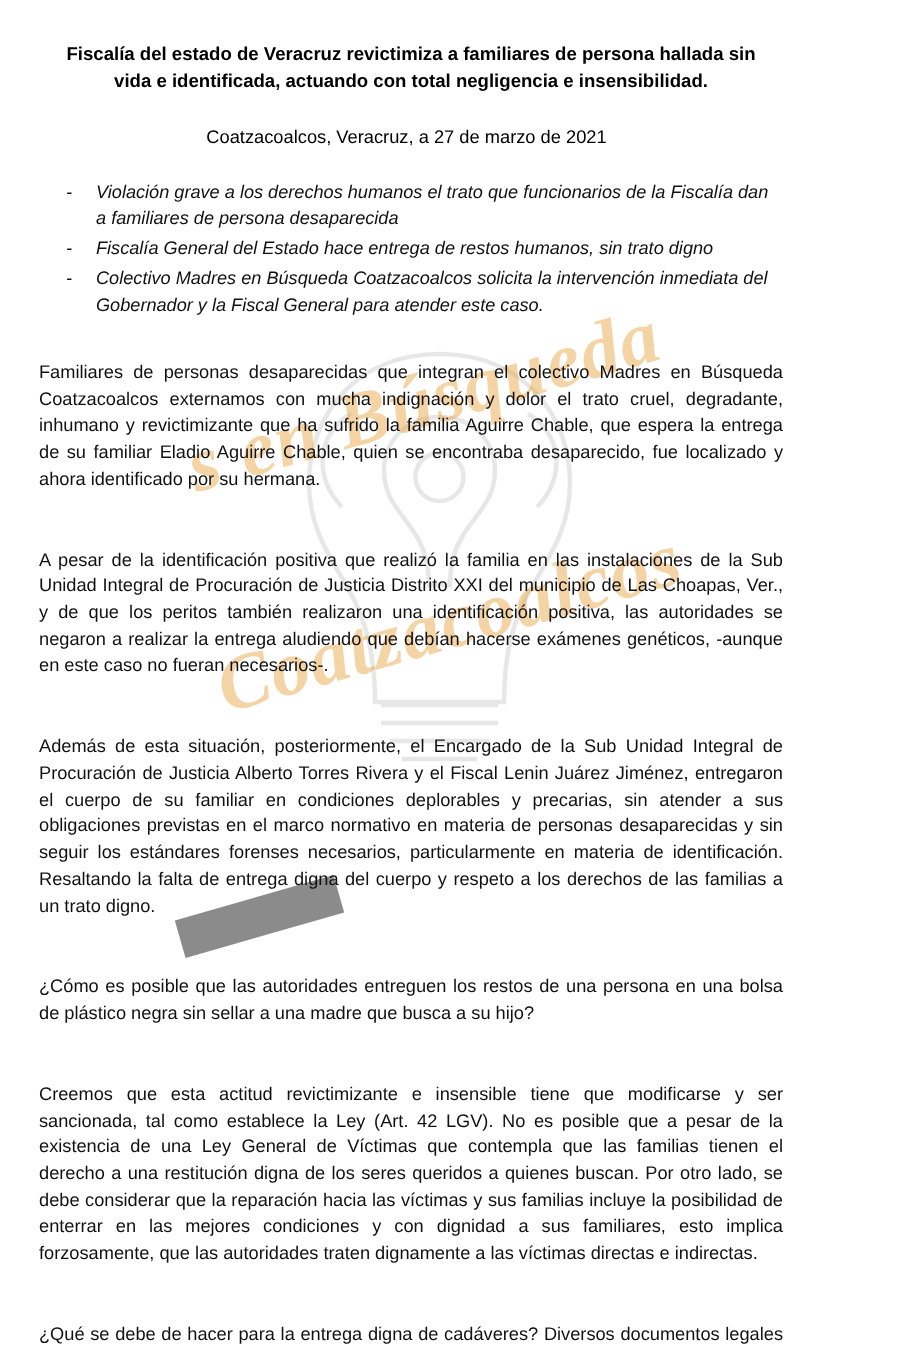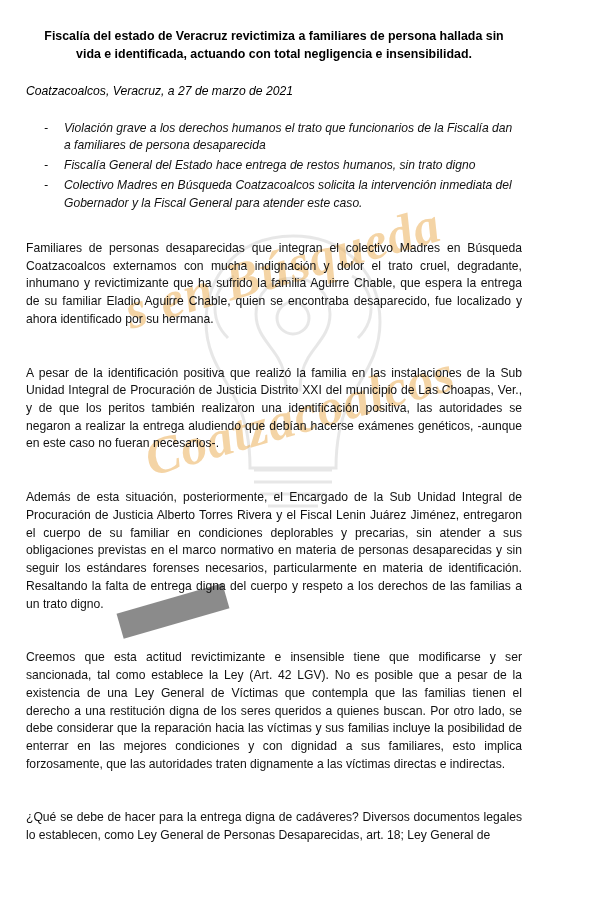--- a/index.html
+++ b/index.html
@@ -82,25 +82,24 @@
     font-size: 12.4px;
     font-weight: bold;
     text-align: center;
     line-height: 1.45;
     margin: 0 14px 0 14px;
     color: #000;
   }
 
   .place-date {
     margin-top: 20px;
-    text-align: left;
+    text-align: center;
     font-size: 12.2px;
     padding-right: 6px;
     color: #000;
-    font-style: italic;
   }
 
   .bullets {
     margin: 22px 0 0 0;
     padding: 0;
     list-style: none;
   }
   .bullets li {
     position: relative;
     font-style: italic;
@@ -155,16 +154,17 @@
 
   <ul class="bullets">
     <li>Violación grave a los derechos humanos el trato que funcionarios de la Fiscalía dan a familiares de persona desaparecida</li>
     <li>Fiscalía General del Estado hace entrega de restos humanos, sin trato digno</li>
     <li>Colectivo Madres en Búsqueda Coatzacoalcos solicita la intervención inmediata del Gobernador y la Fiscal General para atender este caso.</li>
   </ul>
 
   <p class="body-block first">Familiares de personas desaparecidas que integran el colectivo Madres en Búsqueda Coatzacoalcos externamos con mucha indignación y dolor el trato cruel, degradante, inhumano y revictimizante que ha sufrido la familia Aguirre Chable, que espera la entrega de su familiar Eladio Aguirre Chable, quien se encontraba desaparecido,  fue localizado y ahora identificado por su hermana.</p>
   <p class="body-block">A pesar de la identificación positiva que realizó la familia en las instalaciones de la Sub Unidad Integral de Procuración de Justicia Distrito XXI del municipio de Las Choapas, Ver., y de que los peritos también realizaron una identificación positiva, las autoridades se negaron a realizar la entrega aludiendo que debían hacerse exámenes genéticos, -aunque en este caso no fueran necesarios-.</p>
   <p class="body-block">Además de esta situación, posteriormente, el Encargado de la Sub Unidad Integral de Procuración de Justicia Alberto Torres Rivera y el Fiscal Lenin Juárez Jiménez, entregaron el cuerpo de su familiar en condiciones deplorables y precarias, sin atender a sus obligaciones previstas en el marco normativo en materia de personas desaparecidas y sin seguir los estándares forenses necesarios, particularmente en materia de identificación. Resaltando la falta de entrega digna del cuerpo y respeto a los derechos de las familias a un trato digno.</p>
+  <p class="body-block">¿Cómo es posible que las autoridades entreguen los restos de una persona en una bolsa de plástico negra sin sellar a una madre que busca a su hijo?</p>
   <p class="body-block">Creemos que esta actitud revictimizante e insensible tiene que modificarse y ser sancionada, tal como establece la Ley (Art. 42 LGV).  No es posible que a pesar de la existencia de una Ley General de Víctimas que contempla que las familias tienen el derecho a una restitución digna de los seres queridos a quienes buscan. Por otro lado, se debe considerar que la reparación hacia las víctimas y sus familias incluye la posibilidad de enterrar en las mejores condiciones y con dignidad a sus familiares, esto implica forzosamente, que las autoridades traten dignamente a las víctimas directas e indirectas.</p>
   <p class="body-block">¿Qué se debe de hacer para la entrega digna de cadáveres?  Diversos documentos legales lo establecen, como Ley General de Personas Desaparecidas, art. 18; Ley General de</p>
 
 </div>
 
 </body></html>

